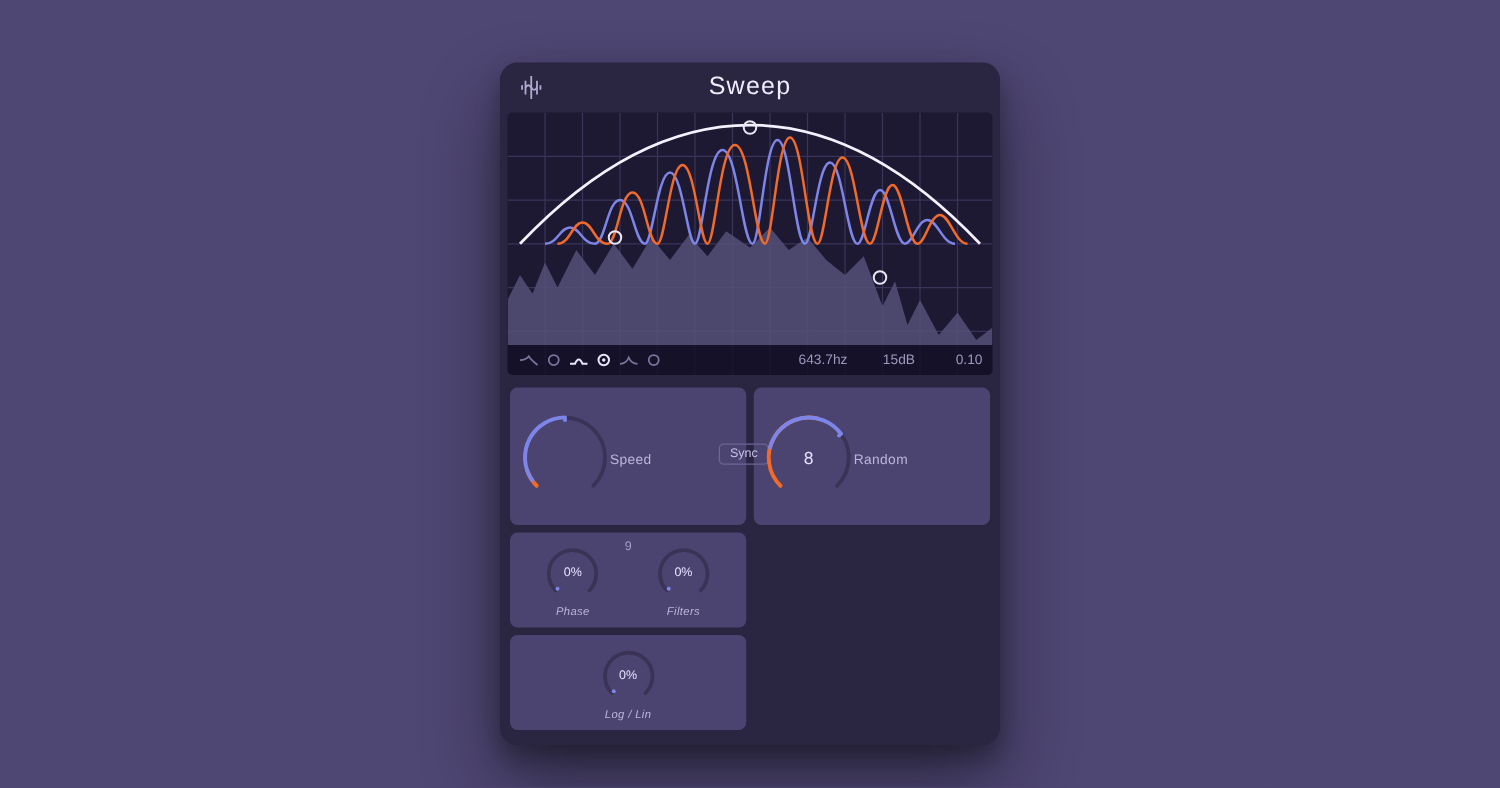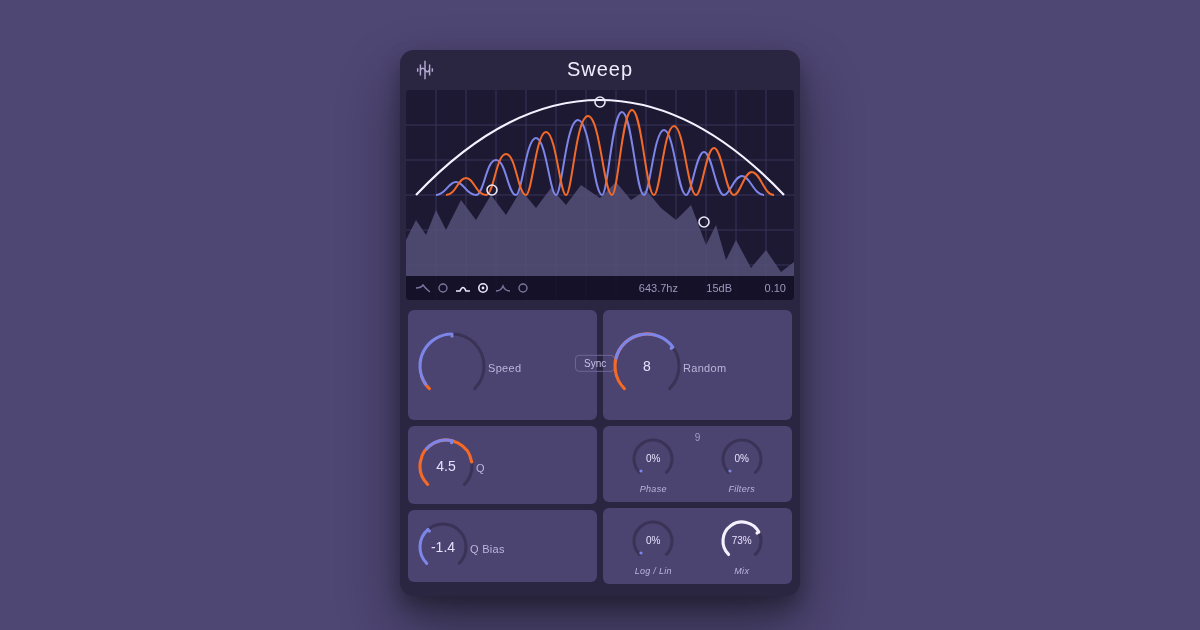--- a/index.html
+++ b/index.html
@@ -241,45 +241,20 @@
             <path d="M 13.372583002030474 58.62741699796952 A 32 32 0 1 1 58.62741699796952 58.62741699796952" stroke="#3a3356" stroke-width="3" fill="none" stroke-linecap="round"></path>
             <path d="M 13.372583002030474 58.62741699796952 A 32 32 0 0 1 43.47025164338898 4.88416254727435" stroke="#f26a2a" stroke-width="3.2" fill="none" stroke-linecap="round"></path>
             <path d="M 5.005338843883806 28.041923610724645 A 32 32 0 0 1 61.88854381999832 17.19087192664086" stroke="#7d86e8" stroke-width="3.2" fill="none" stroke-linecap="round"></path>
             <circle cx="60.270509831248425" cy="18.366442431225806" r="1.6" fill="#7d86e8"></circle>
           </svg>
           <div class="knob-value">8</div>
         </div>
       <div class="panel-label">Random</div>
     </div>
 
-    <div class="q-col">
-      <div class="panel">
-        <div class="knob">
-            <svg width="60" height="60" viewBox="0 0 60 60">
-              <path d="M 11.615223689149762 48.384776310850235 A 26 26 0 1 1 48.38477631085024 48.384776310850235" stroke="#3a3356" stroke-width="3" fill="none" stroke-linecap="round"></path>
-              <path d="M 11.615223689149762 48.384776310850235 A 26 26 0 1 1 55.67989685547359 25.932703908953997" stroke="#f26a2a" stroke-width="3.2" fill="none" stroke-linecap="round"></path>
-              <path d="M 10.497112189608067 12.805891501585034 A 26 26 0 0 1 36.06957946025354 4.718382069660411" stroke="#7d86e8" stroke-width="3.2" fill="none" stroke-linecap="round"></path>
-              <circle cx="35.60268873254173" cy="6.663121910455764" r="1.6" fill="#7d86e8"></circle>
-            </svg>
-            <div class="knob-value">4.5</div>
-          </div>
-        <div class="panel-label">Q</div>
-      </div>
-      <div class="panel">
-        <div class="knob">
-            <svg width="54" height="54" viewBox="0 0 54 54">
-              <path d="M 10.736544032709403 43.2634559672906 A 23 23 0 1 1 43.2634559672906 43.2634559672906" stroke="#3a3356" stroke-width="3" fill="none" stroke-linecap="round"></path>
-              <path d="M 10.736544032709403 43.2634559672906 A 23 23 0 0 1 12.062694888405778 9.510662791199287" stroke="#7d86e8" stroke-width="3.2" fill="none" stroke-linecap="round"></path>
-              <circle cx="13.361590985066146" cy="11.031474722399349" r="1.6" fill="#7d86e8"></circle>
-            </svg>
-            <div class="knob-value">-1.4</div>
-          </div>
-        <div class="panel-label">Q Bias</div>
-      </div>
-    </div>
 
     <div class="right-col">
       <div class="panel" style="flex-direction:row; gap:4px; position:relative">
         <span class="center-badge">9</span>
         <div class="mini">
           <div class="knob">
               <svg width="46" height="46" viewBox="0 0 46 46">
                 <path d="M 9.564971157455593 36.4350288425444 A 19 19 0 1 1 36.435028842544405 36.4350288425444" stroke="#3a3356" stroke-width="3" fill="none" stroke-linecap="round"></path>
                 <circle cx="10.97918471982869" cy="35.020815280171306" r="1.6" fill="#7d86e8"></circle>
               </svg>
@@ -302,28 +277,17 @@
         <div class="mini">
           <div class="knob">
               <svg width="46" height="46" viewBox="0 0 46 46">
                 <path d="M 9.564971157455593 36.4350288425444 A 19 19 0 1 1 36.435028842544405 36.4350288425444" stroke="#3a3356" stroke-width="3" fill="none" stroke-linecap="round"></path>
                 <circle cx="10.97918471982869" cy="35.020815280171306" r="1.6" fill="#7d86e8"></circle>
               </svg>
               <div class="knob-value">0%</div>
             </div>
           <div class="panel-label">Log / Lin</div>
         </div>
-        <div class="mini">
-          <div class="knob">
-              <svg width="46" height="46" viewBox="0 0 46 46">
-                <path d="M 9.564971157455593 36.4350288425444 A 19 19 0 1 1 36.435028842544405 36.4350288425444" stroke="#3a3356" stroke-width="3" fill="none" stroke-linecap="round"></path>
-                <path d="M 9.564971157455593 36.4350288425444 A 19 19 0 1 1 39.79154697168518 14.109333529049104" stroke="#f4f0ff" stroke-width="3.2" fill="none" stroke-linecap="round"></path>
-                <circle cx="38.024015711507786" cy="15.045193157570251" r="1.6" fill="#f4f0ff"></circle>
-              </svg>
-              <div class="knob-value">73%</div>
-            </div>
-          <div class="panel-label">Mix</div>
-        </div>
       </div>
     </div>
 
   </div>
 </div>
 
 </body></html>

